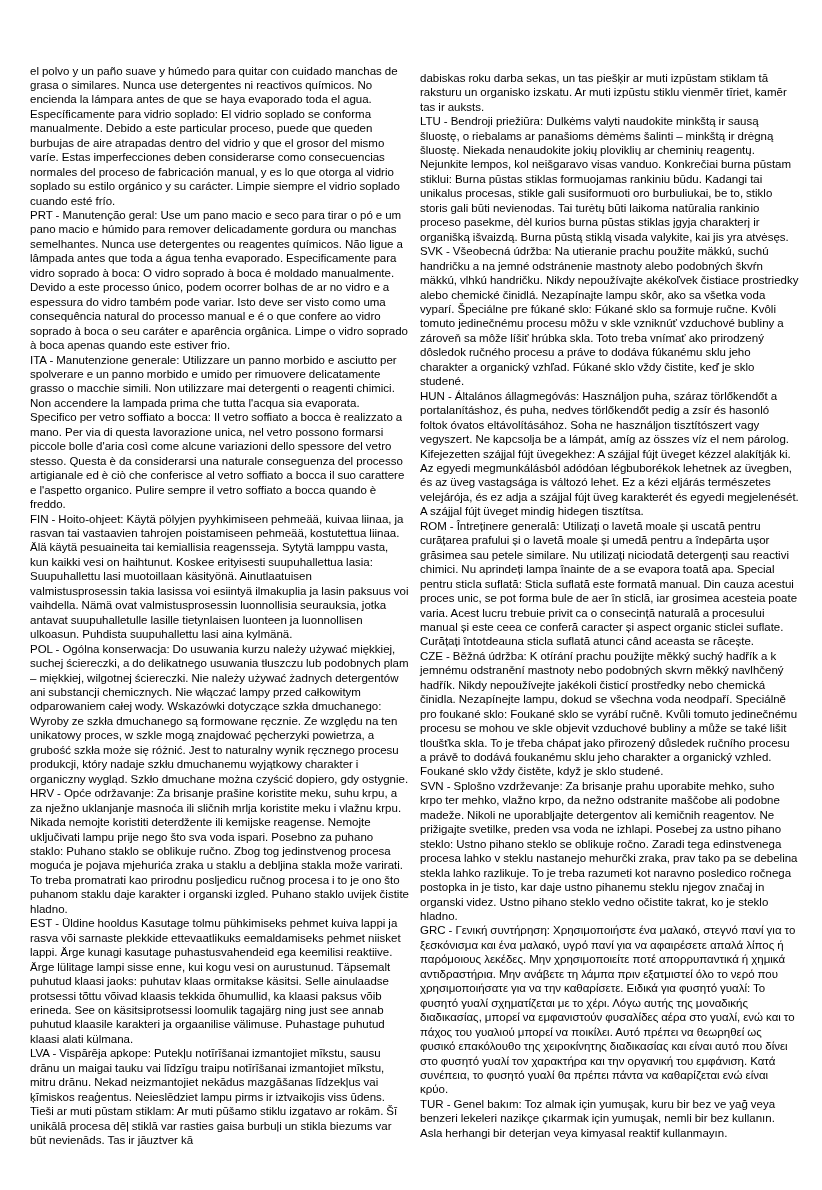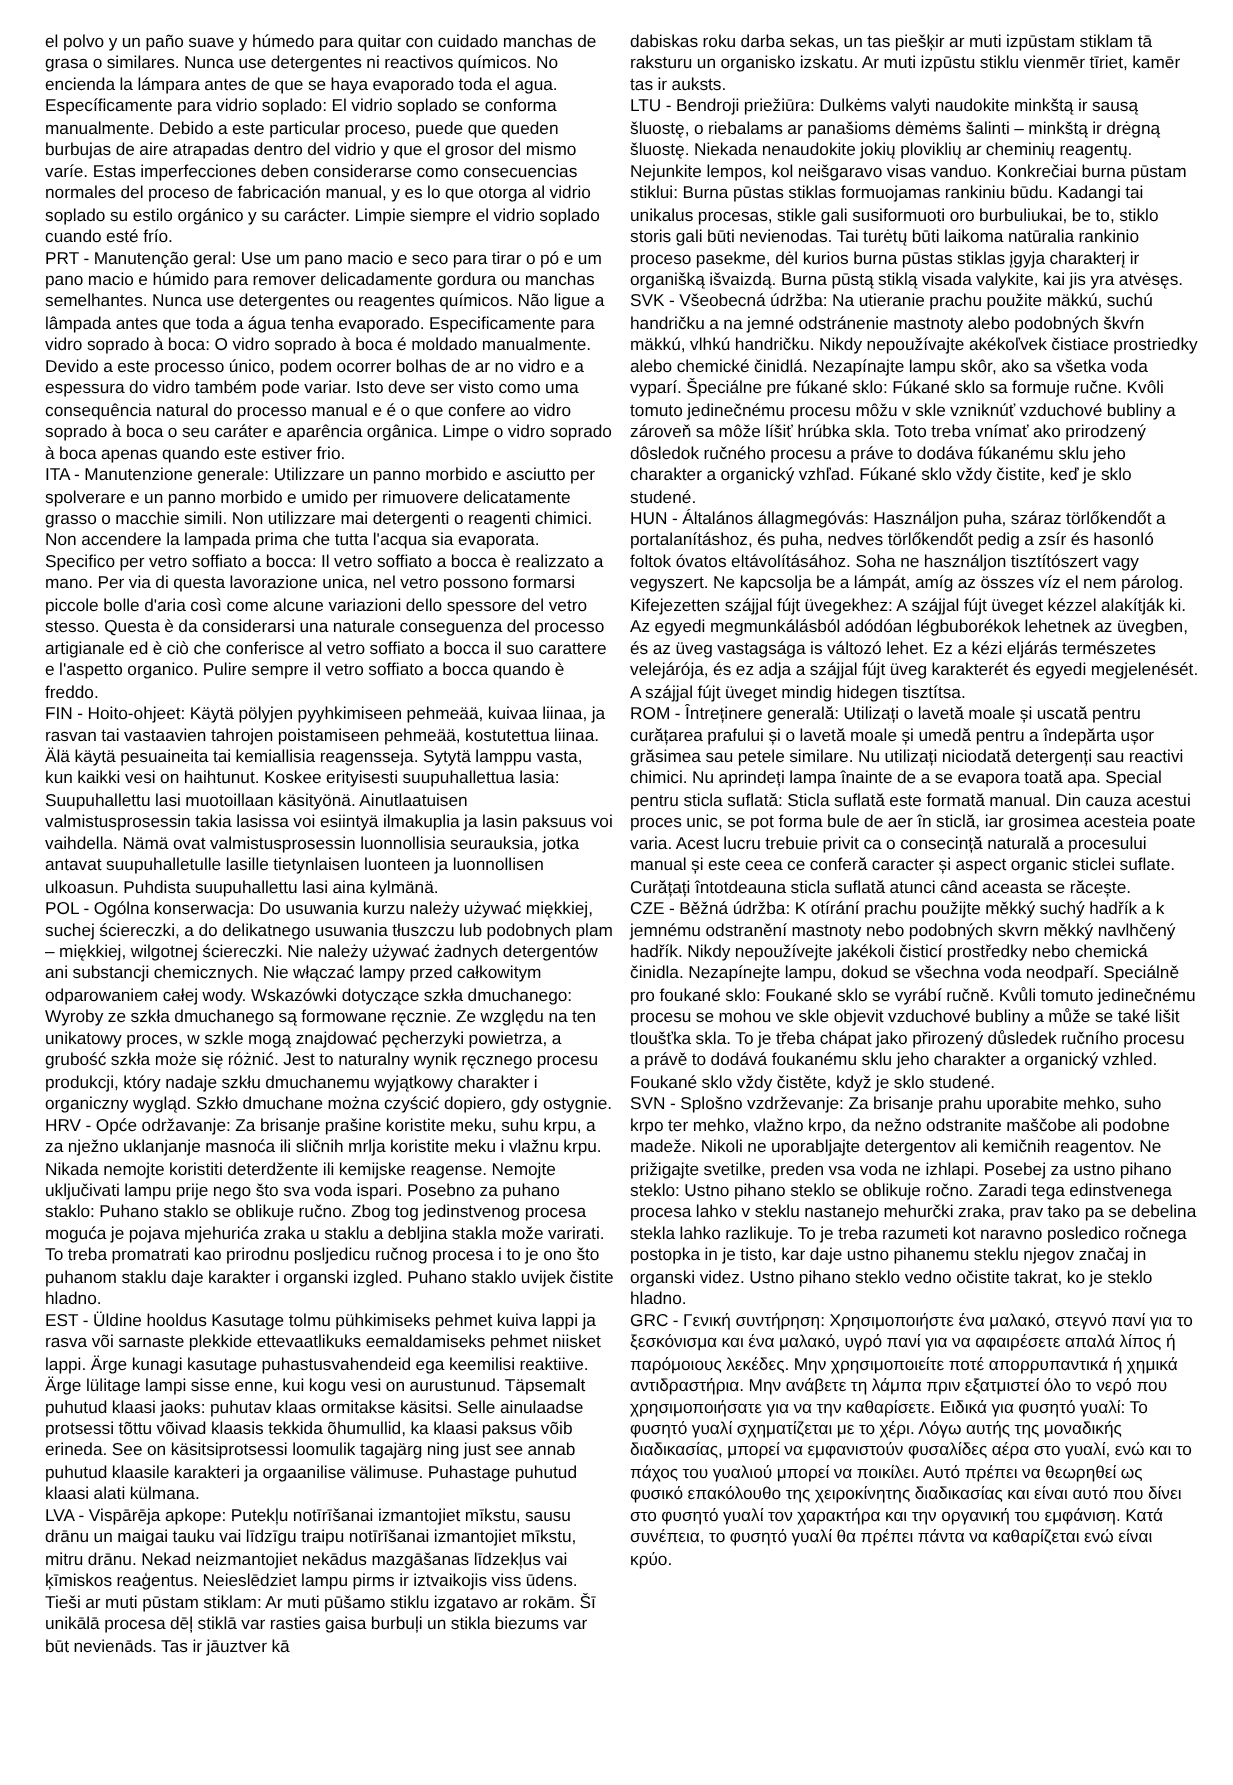--- a/index.html
+++ b/index.html
@@ -13,20 +13,21 @@
     overflow: hidden;
   }
   .page {
     box-sizing: border-box;
     width: 792px;
     height: 1190px;
     padding: 21px 23px 0 30px;
     display: flex;
     gap: 11px;
     background: #ffffff;
+    align-items: center;
   }
   .col {
     width: 379px;
     flex: 0 0 379px;
     font-family: "Liberation Sans", "DejaVu Sans", sans-serif;
     font-size: 11.5px;
     line-height: 14.45px;
     color: #000000;
     text-align: left;
     word-spacing: -0.2px;
@@ -56,14 +57,15 @@
     </div>
   <div class="col" id="col-right">
       <p class="sec"><span>dabiskas roku darba sekas, un tas piešķir ar muti izpūstam stiklam tā raksturu un organisko izskatu. Ar muti izpūstu stiklu vienmēr tīriet, kamēr tas ir auksts.</span></p>
       <p class="sec"><b class="code">LTU</b><b class="sep"> - </b><span>Bendroji priežiūra: Dulkėms valyti naudokite minkštą ir sausą šluostę, o riebalams ar panašioms dėmėms šalinti – minkštą ir drėgną šluostę. Niekada nenaudokite jokių ploviklių ar cheminių reagentų. Nejunkite lempos, kol neišgaravo visas vanduo. Konkrečiai burna pūstam stiklui: Burna pūstas stiklas formuojamas rankiniu būdu. Kadangi tai unikalus procesas, stikle gali susiformuoti oro burbuliukai, be to, stiklo storis gali būti nevienodas. Tai turėtų būti laikoma natūralia rankinio proceso pasekme, dėl kurios burna pūstas stiklas įgyja charakterį ir organišką išvaizdą. Burna pūstą stiklą visada valykite, kai jis yra atvėsęs.</span></p>
       <p class="sec"><b class="code">SVK</b><b class="sep"> - </b><span>Všeobecná údržba: Na utieranie prachu použite mäkkú, suchú handričku a na jemné odstránenie mastnoty alebo podobných škvŕn mäkkú, vlhkú handričku. Nikdy nepoužívajte akékoľvek čistiace prostriedky alebo chemické činidlá. Nezapínajte lampu skôr, ako sa všetka voda vyparí. Špeciálne pre fúkané sklo: Fúkané sklo sa formuje ručne. Kvôli tomuto jedinečnému procesu môžu v skle vzniknúť vzduchové bubliny a zároveň sa môže líšiť hrúbka skla. Toto treba vnímať ako prirodzený dôsledok ručného procesu a práve to dodáva fúkanému sklu jeho charakter a organický vzhľad. Fúkané sklo vždy čistite, keď je sklo studené.</span></p>
       <p class="sec"><b class="code">HUN</b><b class="sep"> - </b><span>Általános állagmegóvás: Használjon puha, száraz törlőkendőt a portalanításhoz, és puha, nedves törlőkendőt pedig a zsír és hasonló foltok óvatos eltávolításához. Soha ne használjon tisztítószert vagy vegyszert. Ne kapcsolja be a lámpát, amíg az összes víz el nem párolog. Kifejezetten szájjal fújt üvegekhez: A szájjal fújt üveget kézzel alakítják ki. Az egyedi megmunkálásból adódóan légbuborékok lehetnek az üvegben, és az üveg vastagsága is változó lehet. Ez a kézi eljárás természetes velejárója, és ez adja a szájjal fújt üveg karakterét és egyedi megjelenését. A szájjal fújt üveget mindig hidegen tisztítsa.</span></p>
       <p class="sec"><b class="code">ROM</b><b class="sep"> - </b><span>Întreținere generală: Utilizați o lavetă moale și uscată pentru curățarea prafului și o lavetă moale și umedă pentru a îndepărta ușor grăsimea sau petele similare. Nu utilizați niciodată detergenți sau reactivi chimici. Nu aprindeți lampa înainte de a se evapora toată apa. Special pentru sticla suflată: Sticla suflată este formată manual. Din cauza acestui proces unic, se pot forma bule de aer în sticlă, iar grosimea acesteia poate varia. Acest lucru trebuie privit ca o consecință naturală a procesului manual și este ceea ce conferă caracter și aspect organic sticlei suflate. Curățați întotdeauna sticla suflată atunci când aceasta se răcește.</span></p>
       <p class="sec"><b class="code">CZE</b><b class="sep"> - </b><span>Běžná údržba: K otírání prachu použijte měkký suchý hadřík a k jemnému odstranění mastnoty nebo podobných skvrn měkký navlhčený hadřík. Nikdy nepoužívejte jakékoli čisticí prostředky nebo chemická činidla. Nezapínejte lampu, dokud se všechna voda neodpaří. Speciálně pro foukané sklo: Foukané sklo se vyrábí ručně. Kvůli tomuto jedinečnému procesu se mohou ve skle objevit vzduchové bubliny a může se také lišit tloušťka skla. To je třeba chápat jako přirozený důsledek ručního procesu a právě to dodává foukanému sklu jeho charakter a organický vzhled. Foukané sklo vždy čistěte, když je sklo studené.</span></p>
       <p class="sec"><b class="code">SVN</b><b class="sep"> - </b><span>Splošno vzdrževanje: Za brisanje prahu uporabite mehko, suho krpo ter mehko, vlažno krpo, da nežno odstranite maščobe ali podobne madeže. Nikoli ne uporabljajte detergentov ali kemičnih reagentov. Ne prižigajte svetilke, preden vsa voda ne izhlapi. Posebej za ustno pihano steklo: Ustno pihano steklo se oblikuje ročno. Zaradi tega edinstvenega procesa lahko v steklu nastanejo mehurčki zraka, prav tako pa se debelina stekla lahko razlikuje. To je treba razumeti kot naravno posledico ročnega postopka in je tisto, kar daje ustno pihanemu steklu njegov značaj in organski videz. Ustno pihano steklo vedno očistite takrat, ko je steklo hladno.</span></p>
       <p class="sec"><b class="code">GRC</b><b class="sep"> - </b><span>Γενική συντήρηση: Χρησιμοποιήστε ένα μαλακό, στεγνό πανί για το ξεσκόνισμα και ένα μαλακό, υγρό πανί για να αφαιρέσετε απαλά λίπος ή παρόμοιους λεκέδες. Μην χρησιμοποιείτε ποτέ απορρυπαντικά ή χημικά αντιδραστήρια. Μην ανάβετε τη λάμπα πριν εξατμιστεί όλο το νερό που χρησιμοποιήσατε για να την καθαρίσετε. Ειδικά για φυσητό γυαλί: Το φυσητό γυαλί σχηματίζεται με το χέρι. Λόγω αυτής της μοναδικής διαδικασίας, μπορεί να εμφανιστούν φυσαλίδες αέρα στο γυαλί, ενώ και το πάχος του γυαλιού μπορεί να ποικίλει. Αυτό πρέπει να θεωρηθεί ως φυσικό επακόλουθο της χειροκίνητης διαδικασίας και είναι αυτό που δίνει στο φυσητό γυαλί τον χαρακτήρα και την οργανική του εμφάνιση. Κατά συνέπεια, το φυσητό γυαλί θα πρέπει πάντα να καθαρίζεται ενώ είναι κρύο.</span></p>
+      <p class="sec"><b class="code">TUR</b><b class="sep"> - </b><span>Genel bakım: Toz almak için yumuşak, kuru bir bez ve yağ veya benzeri lekeleri nazikçe çıkarmak için yumuşak, nemli bir bez kullanın. Asla herhangi bir deterjan veya kimyasal reaktif kullanmayın.</span></p>
     </div>
 </div>
 
 </body></html>

